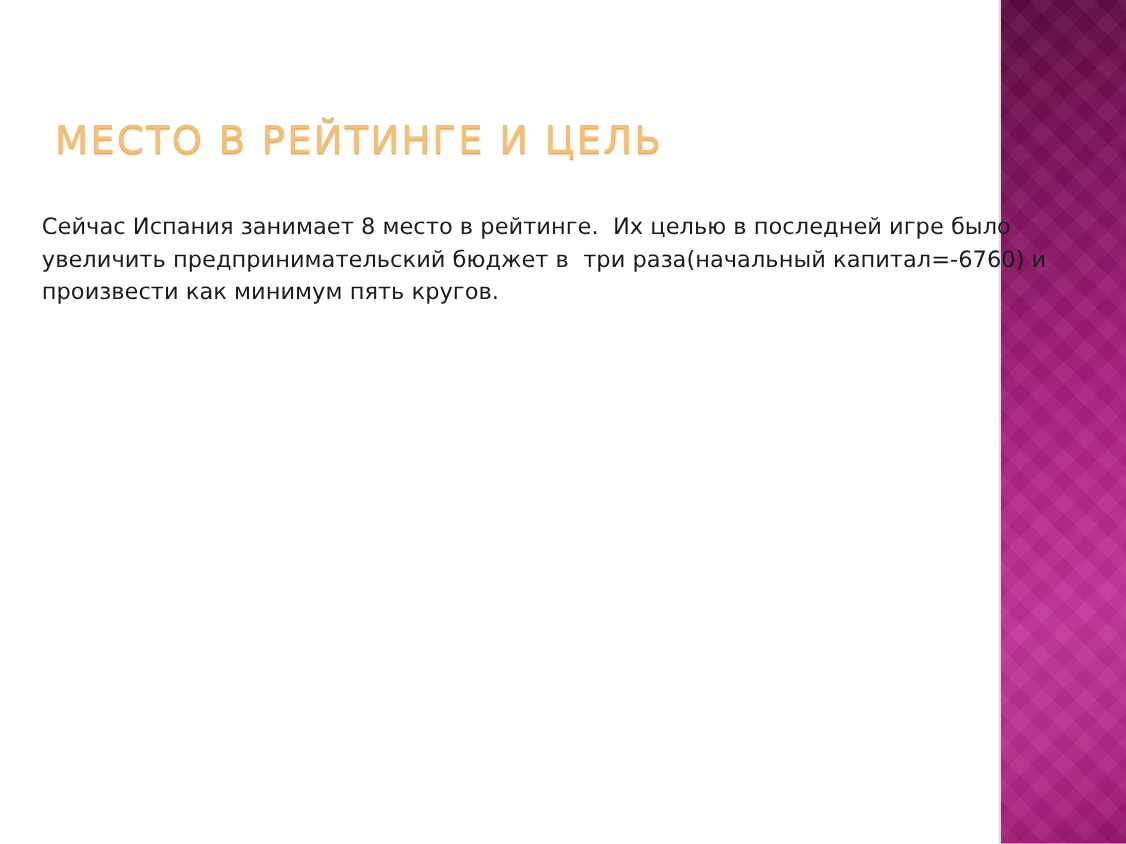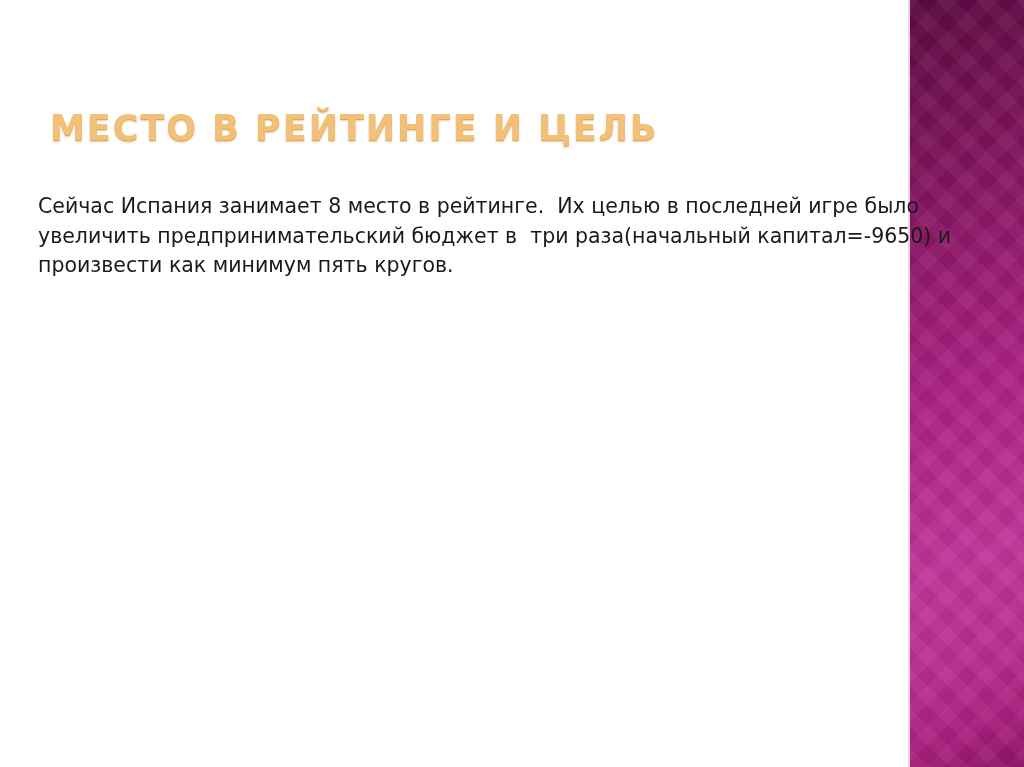--- a/index.html
+++ b/index.html
@@ -58,21 +58,21 @@
   }
 
   
   .title {
     position: absolute;
     left: 50px;
     top: 108px;
     width: 820px;
     font-size: 35px;
     line-height: 1.15;
-    font-weight: bold;
+    font-weight: normal;
     letter-spacing: 2px;
     text-transform: uppercase;
     color: #f2c078;
     text-shadow:
       0 1px 0 #e0a94f,
       0 2px 2px rgba(160, 110, 30, 0.35);
     font-family: "DejaVu Sans", sans-serif;
   }
 
   
@@ -91,15 +91,15 @@
 </head>
 <body>
 
 <div class="slide">
 
   <div class="side-band"></div>
   <div class="side-band-edge"></div>
 
   <div class="title">Место в рейтинге и цель</div>
 
-  <div class="body-text">Сейчас Испания занимает 8 место в рейтинге.  Их целью в последней игре было  увеличить предпринимательский бюджет в  три раза(начальный капитал=-9650) и произвести как минимум пять кругов.</div>
+  <div class="body-text">Сейчас Испания занимает 8 место в рейтинге.  Их целью в последней игре было  увеличить предпринимательский бюджет в  три раза(начальный капитал=-6760) и произвести как минимум пять кругов.</div>
 
 </div>
 
 </body></html>

